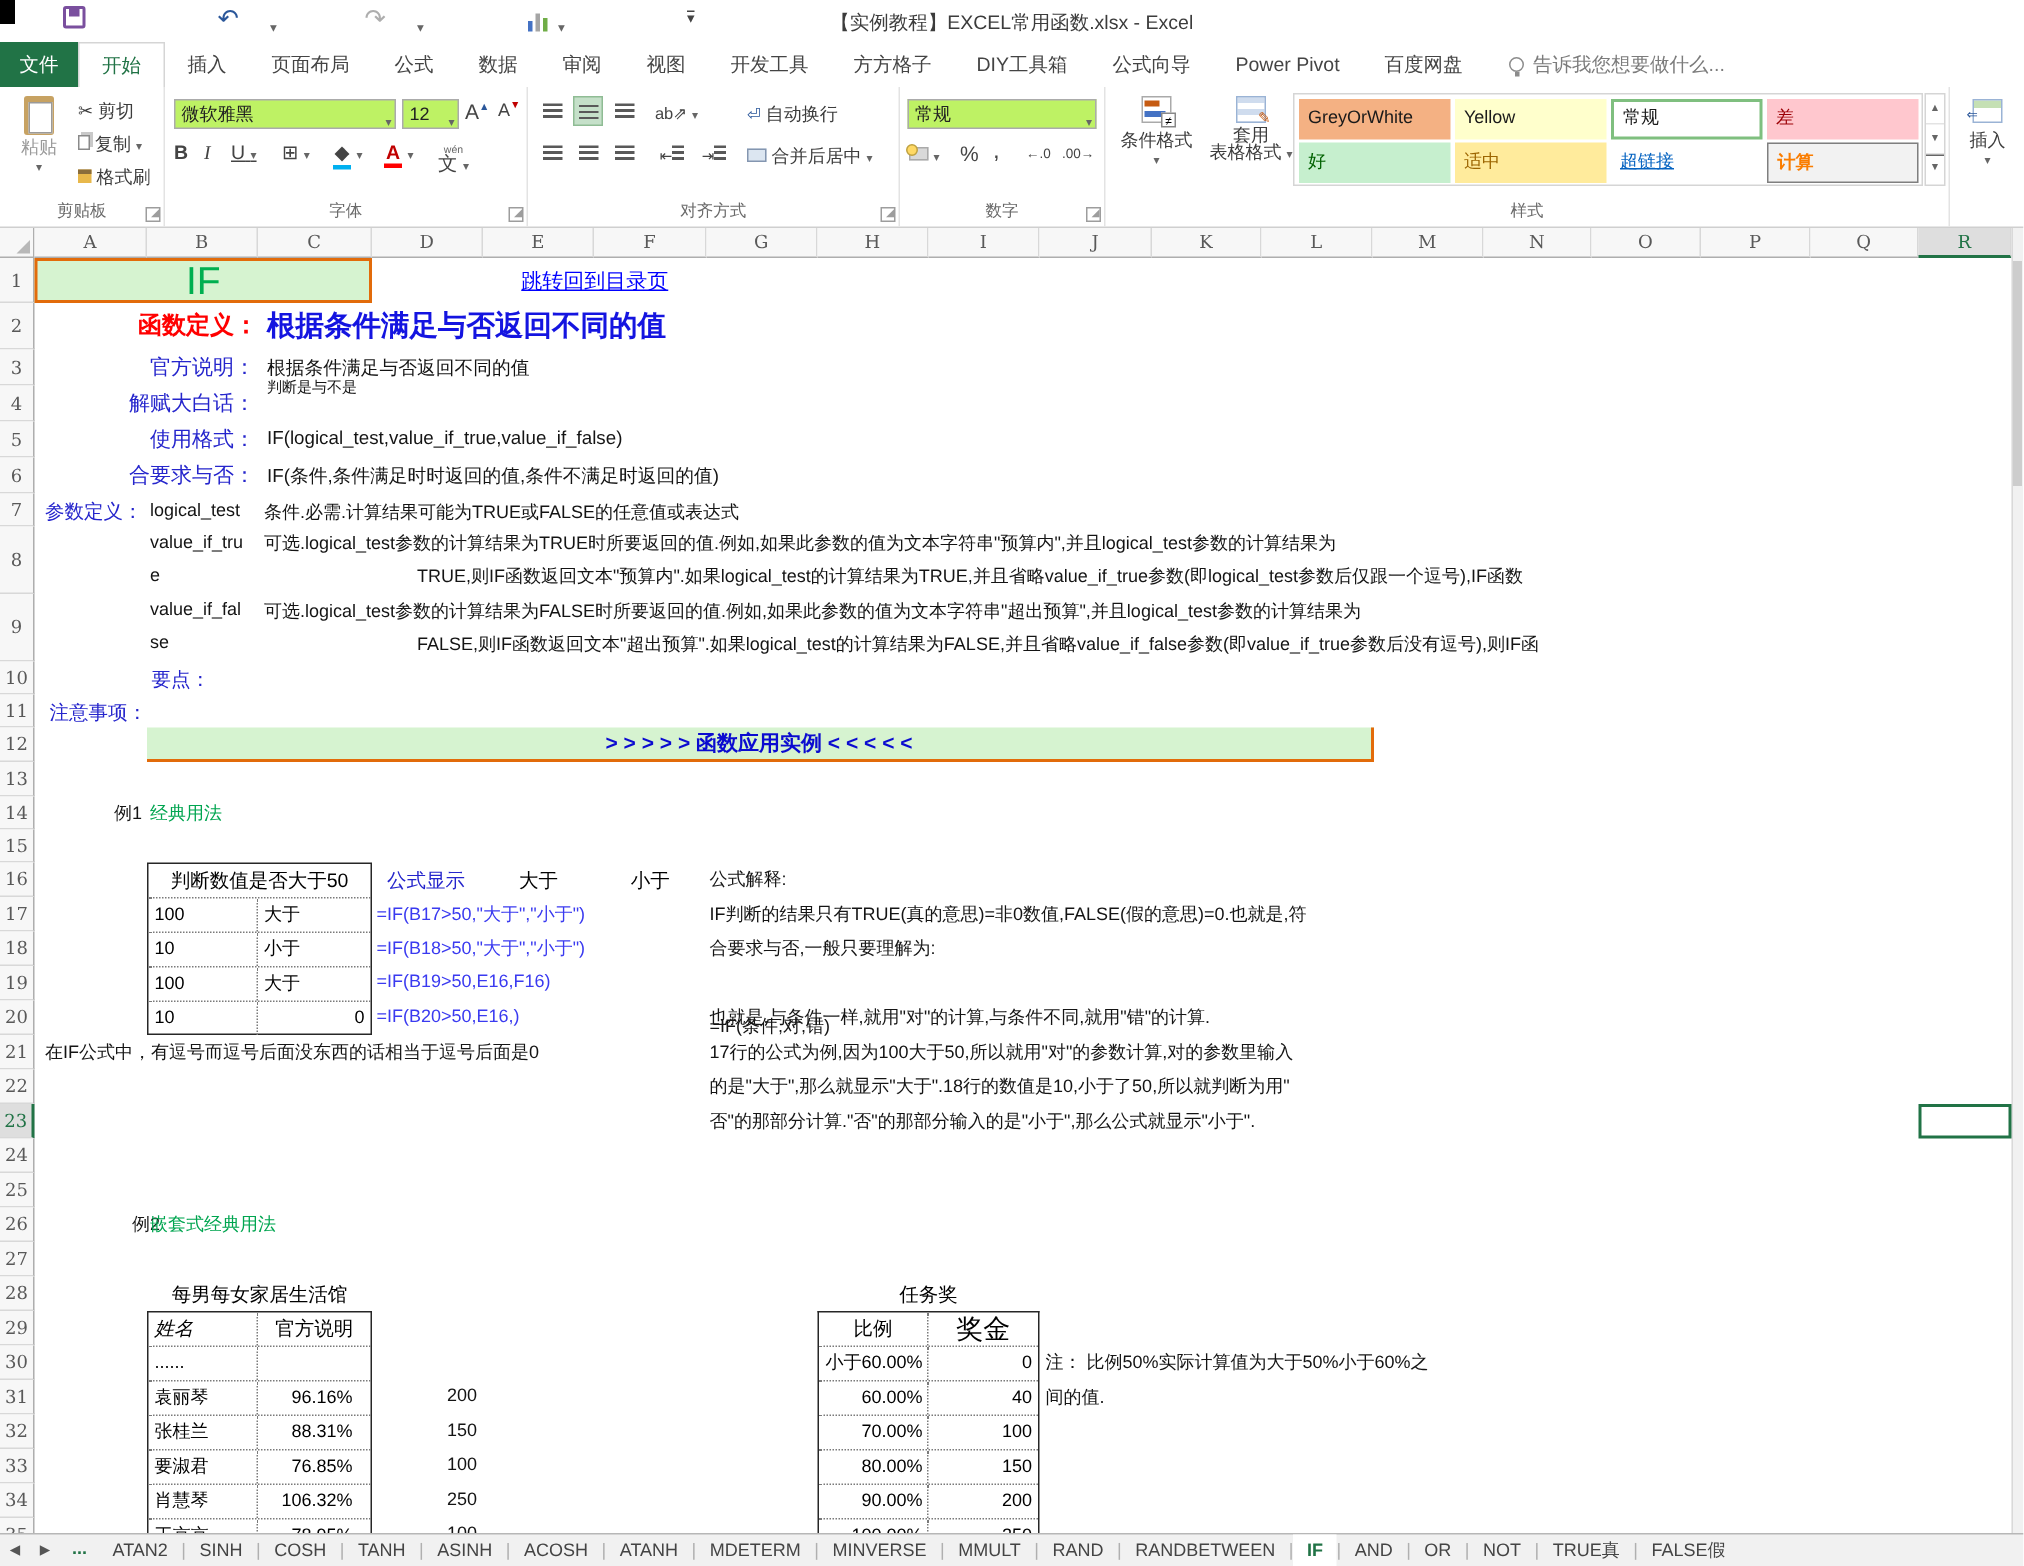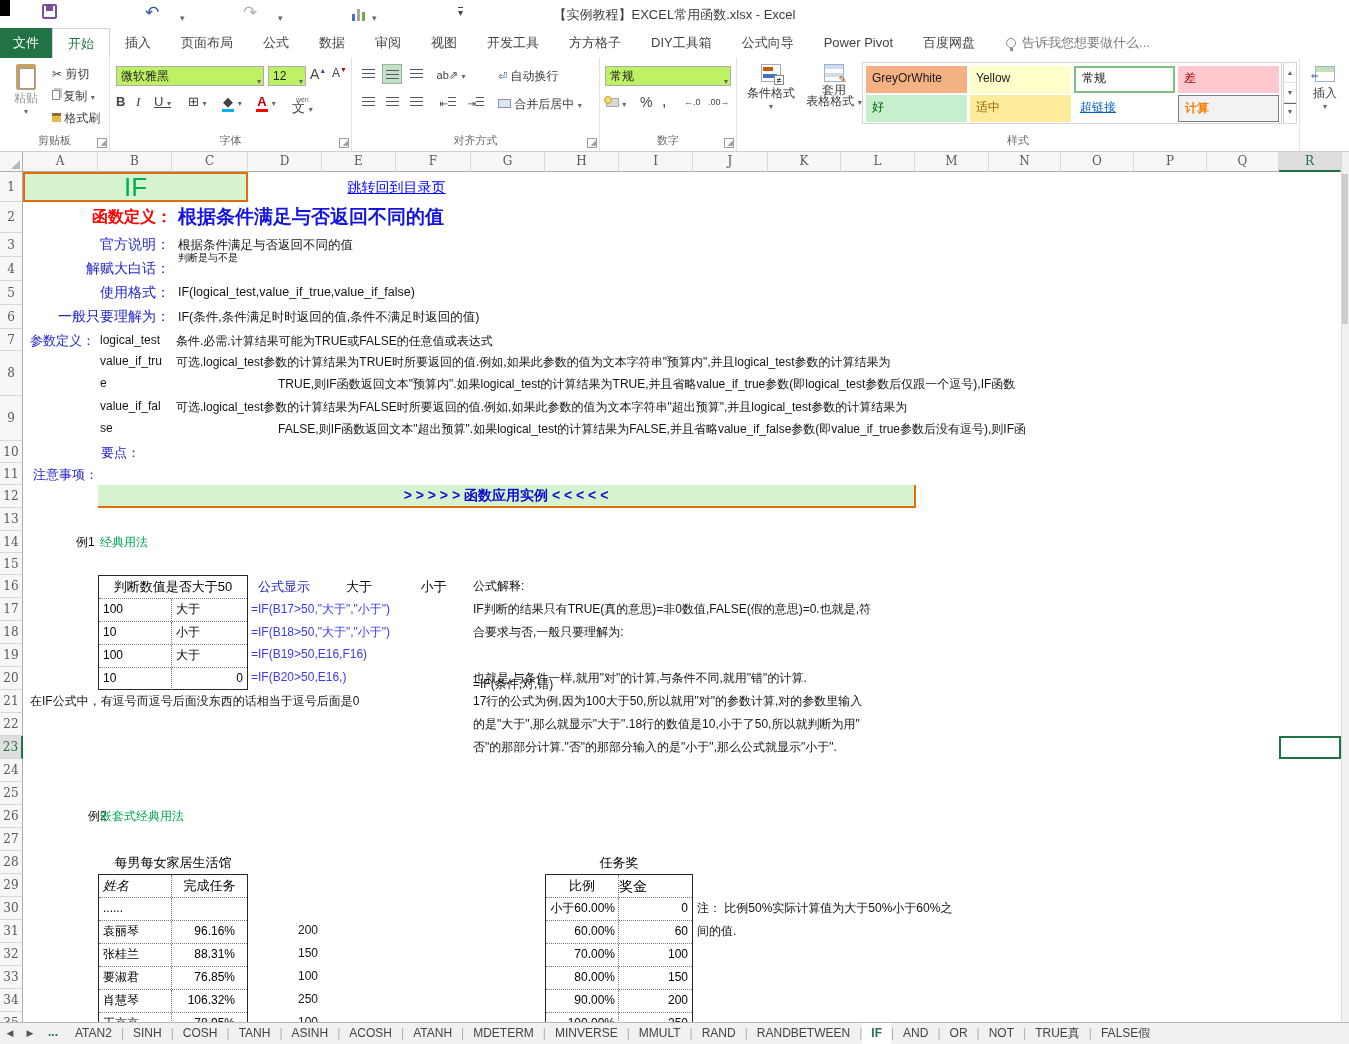--- a/index.html
+++ b/index.html
@@ -301,21 +301,21 @@
     <div class="cell" style="left:55px;top:55px;width:117px;text-align:right;font-size:16px;font-weight:bold;color:#ff0000">函数定义：</div>
     <div class="cell" style="left:178px;top:52px;font-size:19px;font-weight:bold;color:#1414e0">根据条件满足与否返回不同的值</div>
 
     <div id="info-rows">
         <div class="cell blue-label" style="left: 40px; top: 84px; width: 130px;">官方说明：</div>
         <div class="cell blacktxt" style="left: 178px; top: 85px; font-size: 12.5px;">根据条件满足与否返回不同的值</div>
         <div class="cell blue-label" style="left: 40px; top: 108px; width: 130px;">解赋大白话：</div>
         <div class="cell blacktxt" style="left: 178px; top: 99px; font-size: 10px;">判断是与不是</div>
         <div class="cell blue-label" style="left: 40px; top: 132px; width: 130px;">使用格式：</div>
         <div class="cell blacktxt" style="left: 178px; top: 133px; font-size: 12.5px;">IF(logical_test,value_if_true,value_if_false)</div>
-        <div class="cell blue-label" style="left: 40px; top: 156px; width: 130px;">一般只要理解为：</div>
+        <div class="cell blue-label" style="left: 40px; top: 156px; width: 130px;">合要求与否：</div>
         <div class="cell blacktxt" style="left: 178px; top: 157px; font-size: 12.5px;">IF(条件,条件满足时时返回的值,条件不满足时返回的值)</div>
       </div>
 
     <div class="cell blue-label" style="left:0px;top:180px;width:95px;font-size:13px">参数定义：</div>
     <div class="cell blacktxt" style="left:100px;top:181px">logical_test</div>
     <div class="cell blacktxt" style="left:176px;top:181px">条件.必需.计算结果可能为TRUE或FALSE的任意值或表达式</div>
     <div class="cell blacktxt" style="left:100px;top:202px">value_if_tru</div>
     <div class="cell blacktxt" style="left:100px;top:224px">e</div>
     <div class="cell blacktxt" style="left:176px;top:202px">可选.logical_test参数的计算结果为TRUE时所要返回的值.例如,如果此参数的值为文本字符串"预算内",并且logical_test参数的计算结果为</div>
     <div class="cell blacktxt" style="left:278px;top:224px">TRUE,则IF函数返回文本"预算内".如果logical_test的计算结果为TRUE,并且省略value_if_true参数(即logical_test参数后仅跟一个逗号),IF函数</div>
@@ -374,21 +374,21 @@
     <div class="cell blacktxt" style="left:30px;top:541px">在IF公式中，有逗号而逗号后面没东西的话相当于逗号后面是0</div>
 
     <div class="cell blacktxt" style="left:88px;top:656px">例2</div>
     <div class="cell" style="left:100px;top:656px;color:#00a550">嵌套式经典用法</div>
     <div class="cell" style="left:98px;top:702px;width:150px;text-align:center;font-size:13px">每男每女家居生活馆</div>
     <div class="cell" style="left:545px;top:702px;width:148px;text-align:center;font-size:13px">任务奖</div>
     <div id="ex2-left">
         <div class="cell" style="left: 98px; top: 722px; width: 150px; height: 161px; border-top: 1.5px solid rgb(38, 38, 38); border-left: 1.5px solid rgb(38, 38, 38); border-right: 1.5px solid rgb(38, 38, 38);">
           <div style="display: flex; height: 22px;">
             <div style="width: 73px; padding-left: 4px; line-height: 22px; font-size: 13px; font-style: italic;">姓名</div>
-            <div style="width: 77px; border-left: 1px dotted rgb(122, 122, 122); text-align: center; line-height: 22px; font-size: 13px;">完成任务</div>
+            <div style="width: 77px; border-left: 1px dotted rgb(122, 122, 122); text-align: center; line-height: 22px; font-size: 13px;">官方说明</div>
           </div>
           <div style="display: flex; height: 23px; border-top: 1px dotted rgb(122, 122, 122);">
             <div style="width: 73px; padding-left: 4px; line-height: 21px;">......</div>
             <div style="width: 77px; border-left: 1px dotted rgb(122, 122, 122); text-align: right; padding-right: 12px; line-height: 21px;"></div>
           </div>
           <div style="display: flex; height: 23px; border-top: 1px dotted rgb(122, 122, 122);">
             <div style="width: 73px; padding-left: 4px; line-height: 21px;">袁丽琴</div>
             <div style="width: 77px; border-left: 1px dotted rgb(122, 122, 122); text-align: right; padding-right: 12px; line-height: 21px;">96.16%</div>
           </div>
           <div style="display: flex; height: 23px; border-top: 1px dotted rgb(122, 122, 122);">
@@ -413,29 +413,29 @@
         <div class="cell blacktxt" style="left: 248px; top: 771px; width: 72px; text-align: right; padding-right: 2px;">200</div>
         <div class="cell blacktxt" style="left: 248px; top: 794px; width: 72px; text-align: right; padding-right: 2px;">150</div>
         <div class="cell blacktxt" style="left: 248px; top: 817px; width: 72px; text-align: right; padding-right: 2px;">100</div>
         <div class="cell blacktxt" style="left: 248px; top: 840px; width: 72px; text-align: right; padding-right: 2px;">250</div>
         <div class="cell blacktxt" style="left: 248px; top: 863px; width: 72px; text-align: right; padding-right: 2px;">100</div>
       </div>
     <div id="ex2-right">
         <div class="cell" style="left: 545px; top: 722px; width: 148px; height: 161px; border-top: 1.5px solid rgb(38, 38, 38); border-left: 1.5px solid rgb(38, 38, 38); border-right: 1.5px solid rgb(38, 38, 38);">
           <div style="display: flex; height: 22px;">
             <div style="width: 73px; text-align: center; line-height: 22px; font-size: 13px;">比例</div>
-            <div style="width: 75px; border-left: 1px dotted rgb(122, 122, 122); line-height: 22px; font-size: 14px;">奖金</div>
+            <div style="width: 75px; border-left: 1px dotted rgb(122, 122, 122); text-align: center; line-height: 22px; font-size: 18px;">奖金</div>
           </div>
           <div style="display: flex; height: 23px; border-top: 1px dotted rgb(122, 122, 122);">
             <div style="width: 73px; text-align: right; padding-right: 3px; line-height: 21px;">小于60.00%</div>
             <div style="width: 75px; border-left: 1px dotted rgb(122, 122, 122); text-align: right; padding-right: 4px; line-height: 21px;">0</div>
           </div>
           <div style="display: flex; height: 23px; border-top: 1px dotted rgb(122, 122, 122);">
             <div style="width: 73px; text-align: right; padding-right: 3px; line-height: 21px;">60.00%</div>
-            <div style="width: 75px; border-left: 1px dotted rgb(122, 122, 122); text-align: right; padding-right: 4px; line-height: 21px;">60</div>
+            <div style="width: 75px; border-left: 1px dotted rgb(122, 122, 122); text-align: right; padding-right: 4px; line-height: 21px;">40</div>
           </div>
           <div style="display: flex; height: 23px; border-top: 1px dotted rgb(122, 122, 122); justify-content: space-between;">
             <div style="width: 73px; text-align: right; padding-right: 3px; line-height: 21px;">70.00%</div>
             <div style="width: 75px; border-left: 1px dotted rgb(122, 122, 122); text-align: right; padding-right: 4px; line-height: 21px;">100</div>
           </div>
           <div style="display: flex; height: 23px; border-top: 1px dotted rgb(122, 122, 122);">
             <div style="width: 73px; text-align: right; padding-right: 3px; line-height: 21px;">80.00%</div>
             <div style="width: 75px; border-left: 1px dotted rgb(122, 122, 122); text-align: right; padding-right: 4px; line-height: 21px;">150</div>
           </div>
           <div style="display: flex; height: 23px; border-top: 1px dotted rgb(122, 122, 122);">

